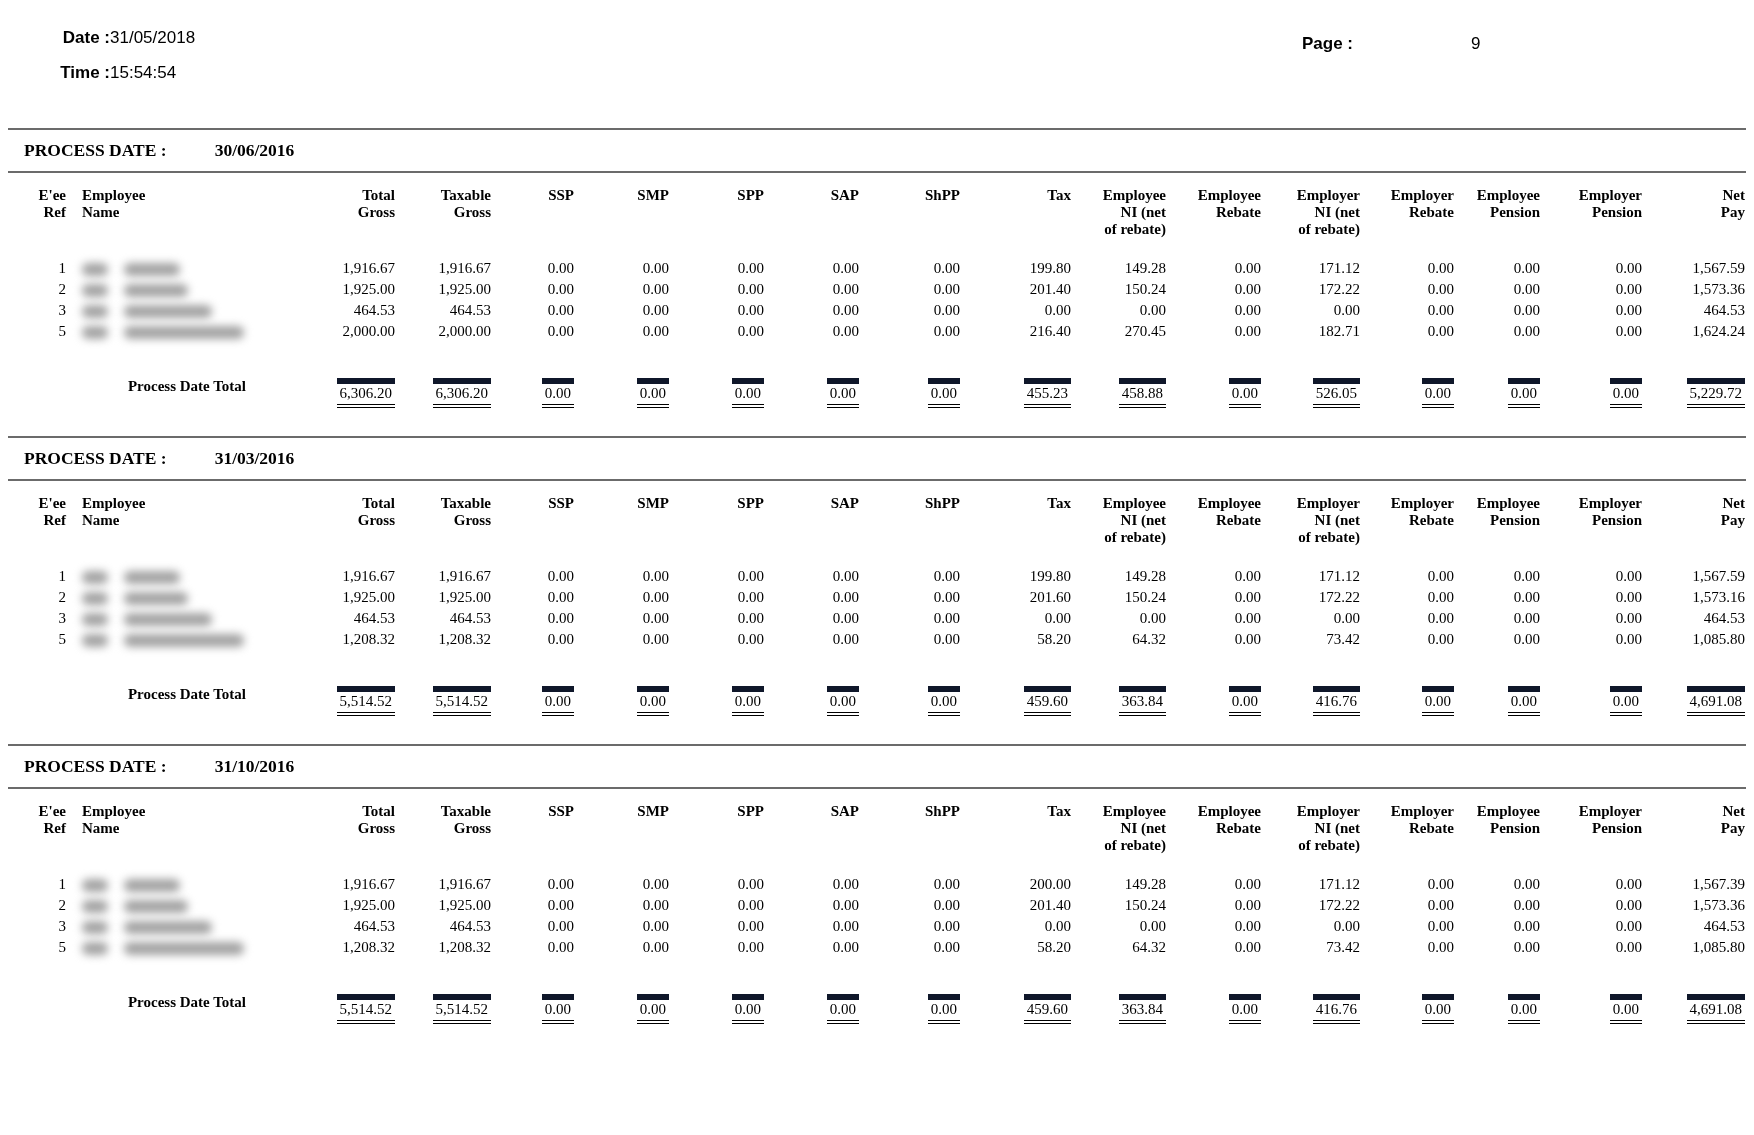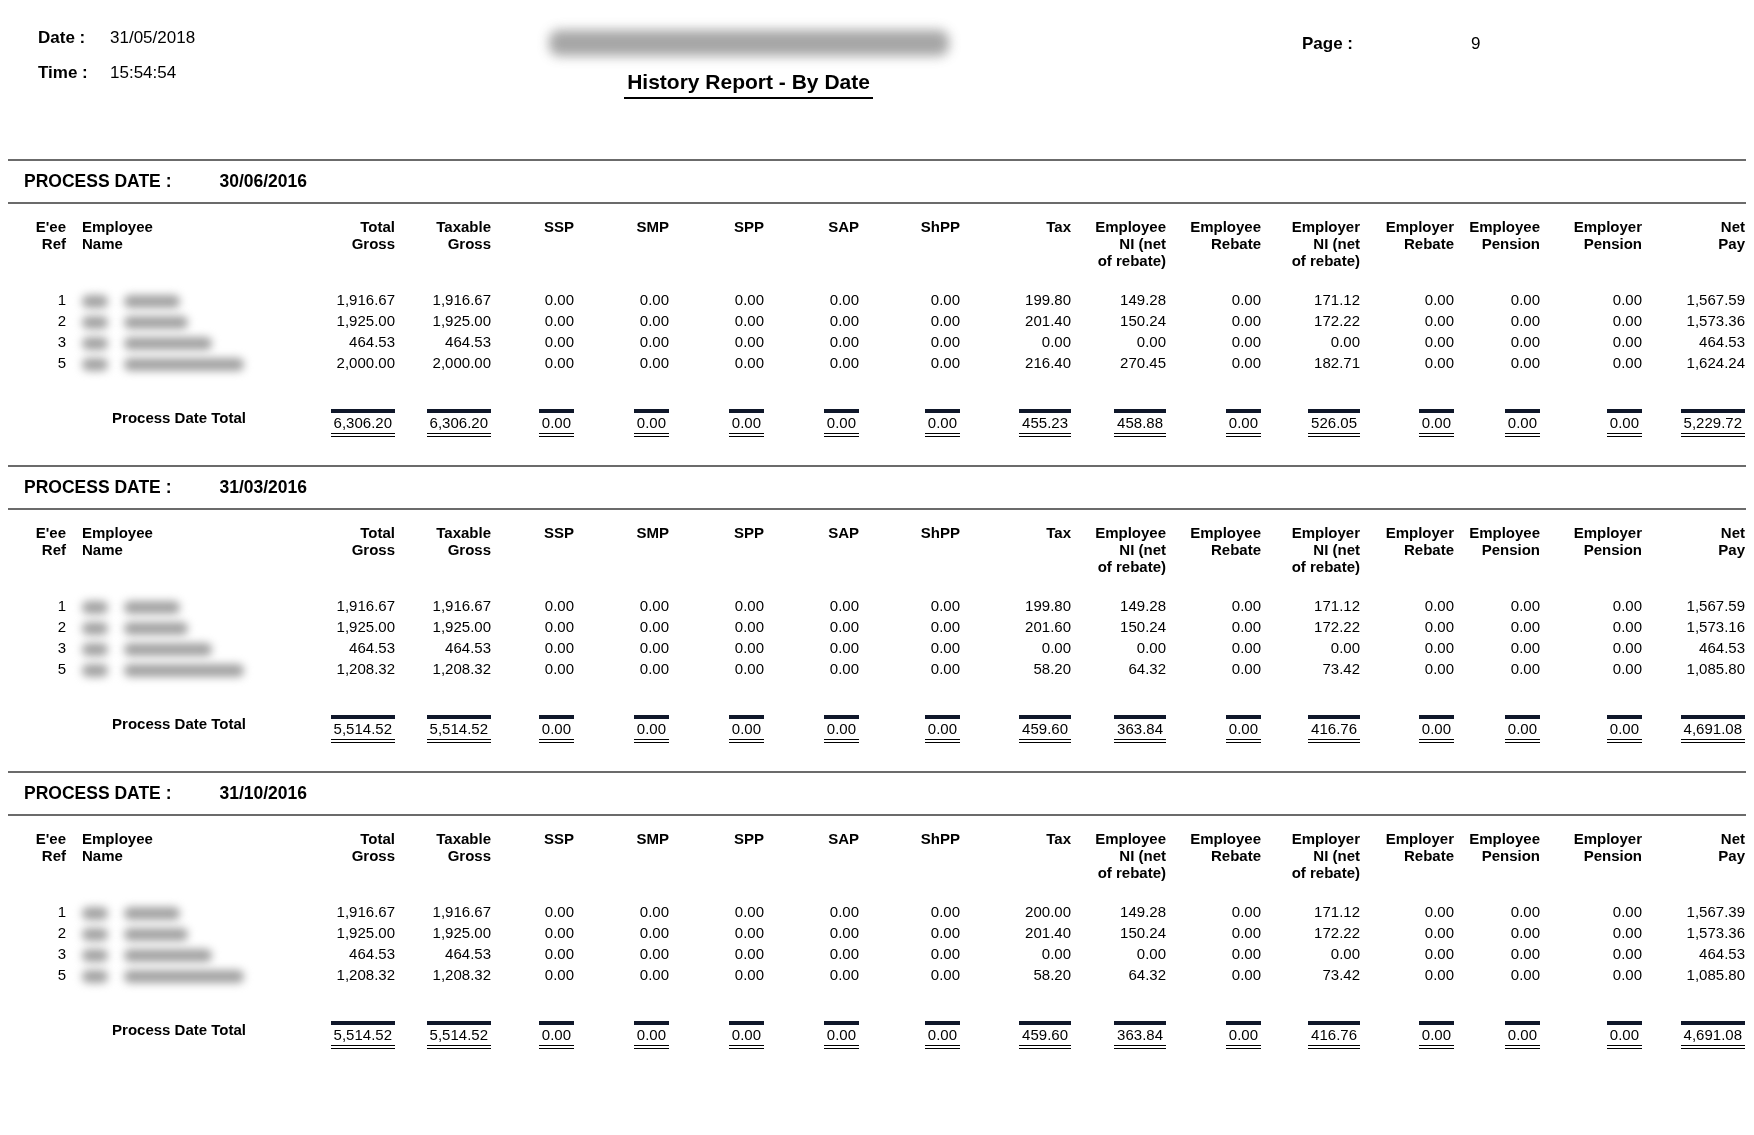--- a/index.html
+++ b/index.html
@@ -1,32 +1,32 @@
 <!DOCTYPE html>
 <html><head>
 <meta charset="utf-8">
 <style>
   html,body{margin:0;padding:0;background:#fff;color:#000;}
   body{width:1754px;font-family:"Liberation Sans",sans-serif;-webkit-font-smoothing:antialiased;}
   .page{padding:26px 8px 40px 8px;}
 
   
-  .top{display:flex;justify-content:space-between;align-items:flex-start;padding:2px 0 0 0;}
+  .top{display:flex;justify-content:space-between;align-items:flex-start;padding:2px 0 0 0;text-align:right;}
   .meta{font-size:17px;padding-left:30px;}
   .meta-row{display:flex;margin-bottom:15px;}
   .meta-label{font-weight:bold;width:72px;white-space:nowrap;}
   .center{display:flex;flex-direction:column;align-items:center;flex:1;}
   .company-blur{width:400px;height:26px;background:#909090;border-radius:10px;filter:blur(6px);opacity:.8;margin-top:2px;}
   .title{margin-top:14px;font-size:21px;font-weight:bold;border-bottom:2px solid #000;padding:0 3px 3px 3px;white-space:nowrap;}
   .pageinfo{display:flex;font-size:17px;width:444px;padding-top:6px;}
   .pageinfo .meta-label{width:auto;}
   .page-value{margin-left:118px;}
 
   
-  .sections{margin-top:60px;}
+  .sections{margin-top:30px;font-family:Liberation Serif, serif;}
   .section{padding-bottom:28px;}
   .sec-head{border-top:2px solid #6b6b6b;border-bottom:2px solid #6b6b6b;padding:10px 0 10px 16px;
             display:flex;align-items:baseline;font-size:17.5px;font-weight:bold;}
   .sec-date{margin-left:48px;}
 
   
   .grid{display:grid;
         grid-template-columns:70px 180px 137px 96px 83px 95px 95px 95px 101px 111px 95px 95px 99px 94px 86px 102px 103px;}
   .grid > div{font-size:15px;text-align:right;}
   .grid > div:nth-child(1){padding-right:12px;}
@@ -41,42 +41,38 @@
   .row > div.name{text-align:left;padding-left:4px;}
   .b1,.b2{display:inline-block;height:13px;background:#a2a2a2;border-radius:6px;filter:blur(4px);vertical-align:middle;}
   .b1{width:26px;margin-right:16px;}
   .rows .row:nth-of-type(1) .b2{width:56px;}
   .rows .row:nth-of-type(2) .b2{width:64px;}
   .rows .row:nth-of-type(3) .b2{width:88px;}
   .rows .row:nth-of-type(4) .b2{width:120px;}
 
   .totrow{margin-top:36px;}
   .tot-label{grid-column:1 / 3;font-weight:bold;white-space:nowrap;}
-  .tot{display:inline-block;border-top:4px solid #0f172a;border-bottom:4px double #000;padding:1px 3px 2px 3px;}
+  .tot{display:inline-block;border-top:6px solid #0f172a;border-bottom:4px double #000;padding:1px 3px 2px 3px;}
 </style>
 </head>
 <body>
 
 <div class="page">
 
   <div class="top">
     <div class="meta">
       <div class="meta-row">
         <span class="meta-label">Date :</span>
         <span>31/05/2018</span>
       </div>
       <div class="meta-row">
         <span class="meta-label">Time :</span>
         <span>15:54:54</span>
       </div>
     </div>
-    <div class="center">
-      <div class="company-blur"></div>
-      <div class="title">History Report - By Date</div>
-    </div>
     <div class="pageinfo">
       <span class="meta-label">Page :</span>
       <span class="page-value">9</span>
     </div>
   </div>
 
   <div class="sections">
 
       <section class="section">
 

